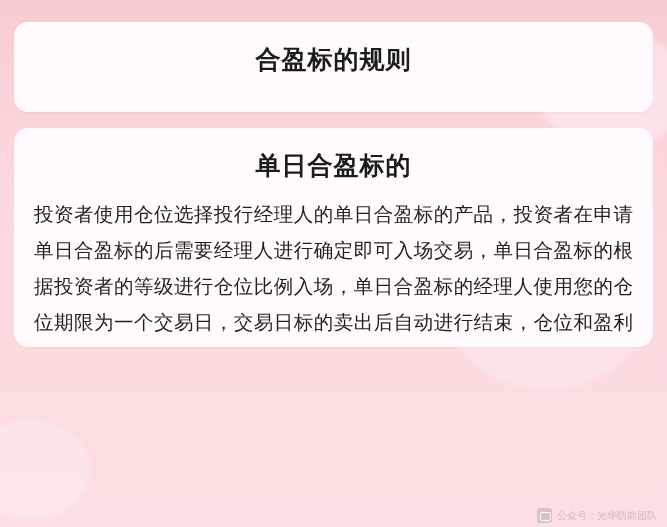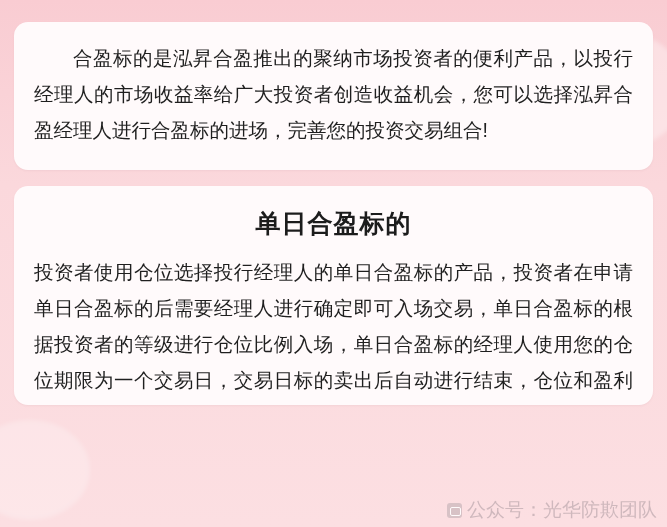--- a/index.html
+++ b/index.html
@@ -67,21 +67,21 @@
     text-align: justify;
     text-justify: inter-ideograph;
   }
   .indent {
     text-indent: 2em;
   }
   .watermark {
     position: absolute;
     right: 10px;
     bottom: 4px;
-    font-size: 19px;
+    font-size: 10px;
     color: #cfb8bd;
     display: flex;
     align-items: center;
     gap: 5px;
     white-space: nowrap;
   }
   .wm-icon {
     display: inline-block;
     width: 15px;
     height: 15px;
@@ -102,21 +102,21 @@
 </style>
 </head>
 <body>
 
 <div class="page">
   <div class="blob blob-a"></div>
   <div class="blob blob-b"></div>
   <div class="blob blob-c"></div>
 
   <div class="card card-1">
-    <div class="card-body indent">合盈标的是泓昇合盈推出的聚纳市场投资者的便利产品，以投行经理人的市场收益率给广大投资者创造收益机会，您可以选择泓昇合盈经理人进行合盈标的进场，完善您的投资交易组合!</div>
+    <div class="card-title">合盈标的规则</div>
   </div>
 
   <div class="card card-2">
     <div class="card-title">单日合盈标的</div>
     <div class="card-body">投资者使用仓位选择投行经理人的单日合盈标的产品，投资者在申请单日合盈标的后需要经理人进行确定即可入场交易，单日合盈标的根据投资者的等级进行仓位比例入场，单日合盈标的经理人使用您的仓位期限为一个交易日，交易日标的卖出后自动进行结束，仓位和盈利实时返回到账户中经理人收取一定的利佣分红!单日合盈标的的拥</div>
   </div>
 
   <div class="watermark">
     <span class="wm-icon"></span>
     <span>公众号：光华防欺团队</span>

